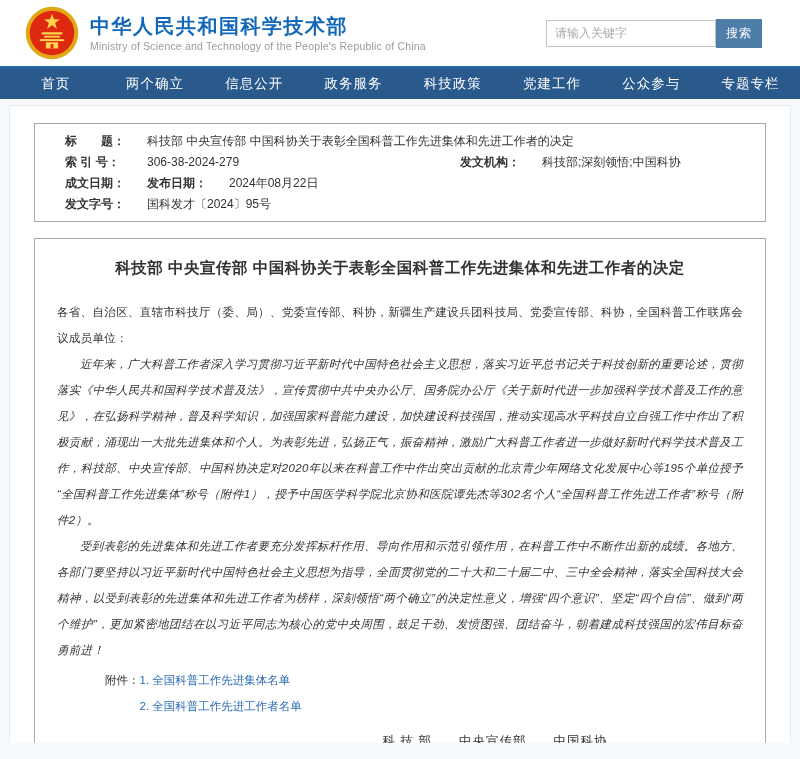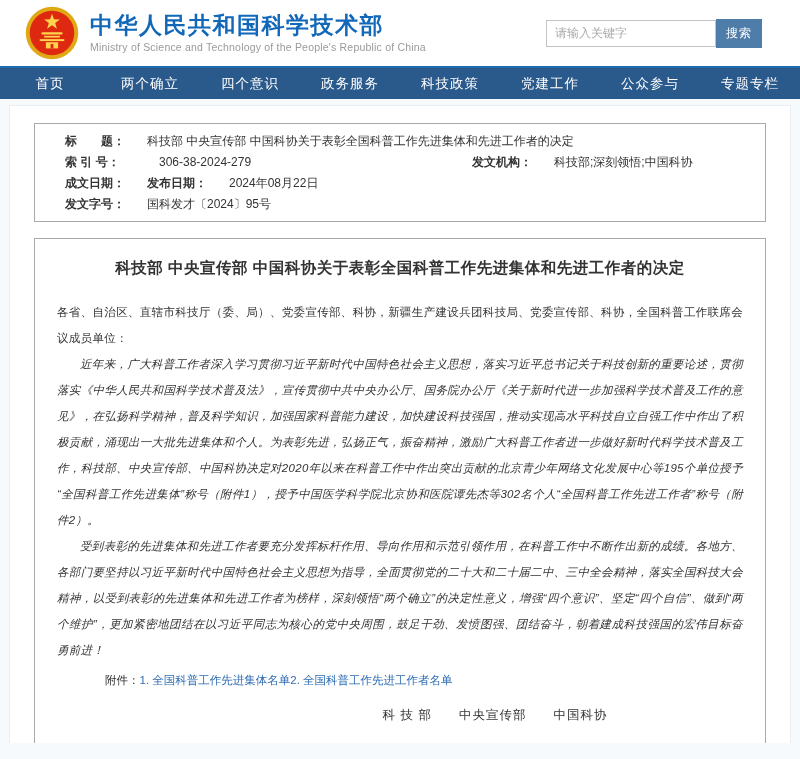--- a/index.html
+++ b/index.html
@@ -5,55 +5,55 @@
 <style>
   * { margin:0; padding:0; box-sizing:border-box; }
   html,body { width:800px; height:759px; overflow:hidden; background:#f7fafc;
     font-family:"Liberation Sans","DejaVu Sans",sans-serif; }
 
   
   .site-header { height:66px; background:#fff; display:flex; align-items:center;
     justify-content:space-between; padding:0 38px 0 24px; }
   .brand { display:flex; align-items:center; gap:10px; cursor:pointer; }
   .emblem { width:56px; height:56px; flex:none; }
-  .site-title { font-size:23px; font-weight:bold; color:#1268b8; letter-spacing:1.5px; line-height:1.1; }
+  .site-title { font-size:20px; font-weight:bold; color:#1268b8; letter-spacing:1.5px; line-height:1.1; }
   .site-subtitle { font-size:10.5px; color:#9a9a9a; margin-top:3px; letter-spacing:.2px; }
   .search { display:flex; align-items:center; }
   .search input { width:170px; height:27px; border:1px solid #c3c3c3; padding:0 8px;
     font-size:12px; color:#333; outline:none; font-family:inherit; }
   .search input::placeholder { color:#aaa; }
   .search button { width:46px; height:29px; background:#4f7da9; color:#fff; border:none;
     font-size:12px; cursor:pointer; font-family:inherit; letter-spacing:1px; }
 
   
-  .nav { height:33px; background:#2a598c; border-top:2px solid #1e6bb0; display:flex; }
+  .nav { height:33px; background:#2a598c; border-top:2px solid #1e6bb0; display:flex;padding-left:6px; }
   .nav-item { width:100px; color:#fff; font-size:13.5px; display:flex; align-items:center;
     justify-content:center; cursor:pointer; letter-spacing:1px; }
 
   
   .container { margin:6px 9px 0; height:638px; background:#fff;
     border:1px solid #e7edf1; border-bottom:none; padding:17px 24px 0; overflow:hidden; }
 
   
   .meta-box { border:1px solid #a9a9a9; padding:7px 10px 6px 0; }
   .meta-row { display:flex; line-height:21px; font-size:12px; padding-left:30px; color:#333; }
   .m-label { font-weight:bold; color:#333; width:82px; flex:none; white-space:pre; }
   .m-value { color:#333; }
-  .m-value.fixed { width:313px; flex:none;margin-left:12px; }
+  .m-value.fixed { width:313px; flex:none; }
 
   
   .doc-box { margin-top:16px; border:1px solid #a9a9a9; padding:18px 22px 0; height:600px; }
   .doc-title { font-size:15.5px; font-weight:bold; text-align:center; color:#333;
     line-height:22px; margin-bottom:20px; letter-spacing:.5px; }
   .doc-para { font-size:11.5px; color:#333; line-height:26px; text-align:justify; letter-spacing:.3px; }
   .indent { text-indent:2em;font-style:italic; }
   .attachments { display:flex; font-size:11.5px; line-height:26px; color:#333;
     padding-left:48px; margin-top:4px; }
   .att-label { white-space:pre; flex:none; }
-  .att-items { display:flex; flex-direction:row; }
+  .att-items { display:flex; flex-direction:column; }
   .att-link { color:#2e6cb3; text-decoration:none; cursor:pointer; }
   .sig-wrap { margin-top:14px; display:flex; flex-direction:column; align-items:center;
     transform:translateX(95px); font-size:12.5px; color:#333; }
   .sig { white-space:pre; letter-spacing:1px; }
 </style>
 </head>
 <body>
 
 <header class="site-header">
   <div class="brand">
@@ -76,21 +76,21 @@
   </div>
   <div class="search">
     <input type="text" placeholder="请输入关键字" style="">
     <button>搜索</button>
   </div>
 </header>
 
 <nav class="nav">
   <div class="nav-item">首页</div>
   <div class="nav-item">两个确立</div>
-  <div class="nav-item">四个意识</div>
+  <div class="nav-item">信息公开</div>
   <div class="nav-item">政务服务</div>
   <div class="nav-item">科技政策</div>
   <div class="nav-item">党建工作</div>
   <div class="nav-item">公众参与</div>
   <div class="nav-item">专题专栏</div>
 </nav>
 
 <main class="container">
 
   <section class="meta-box">

